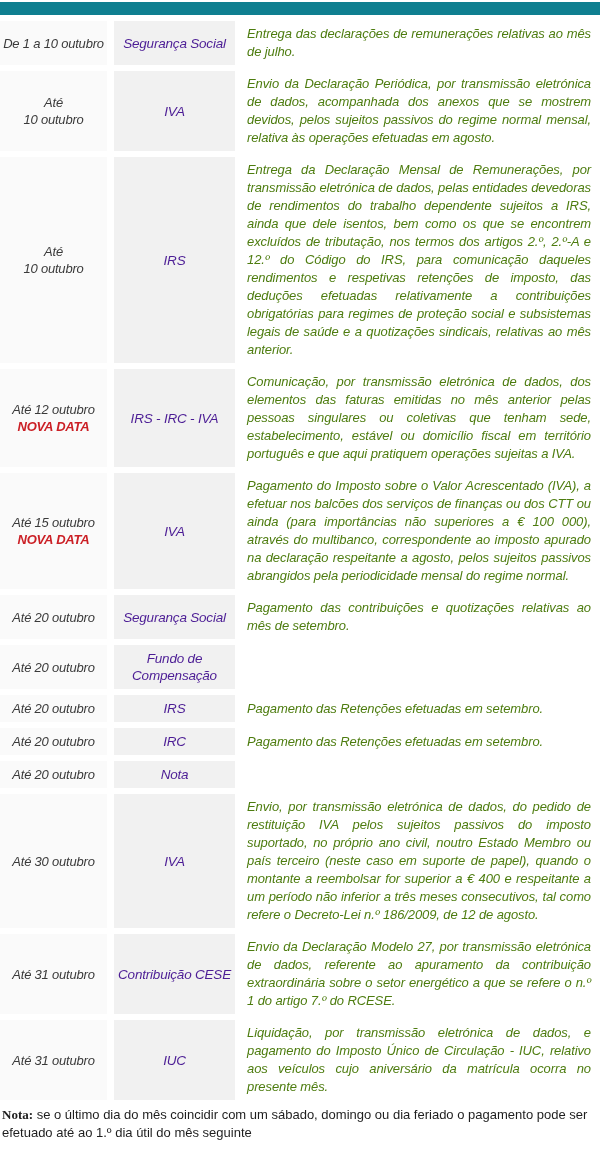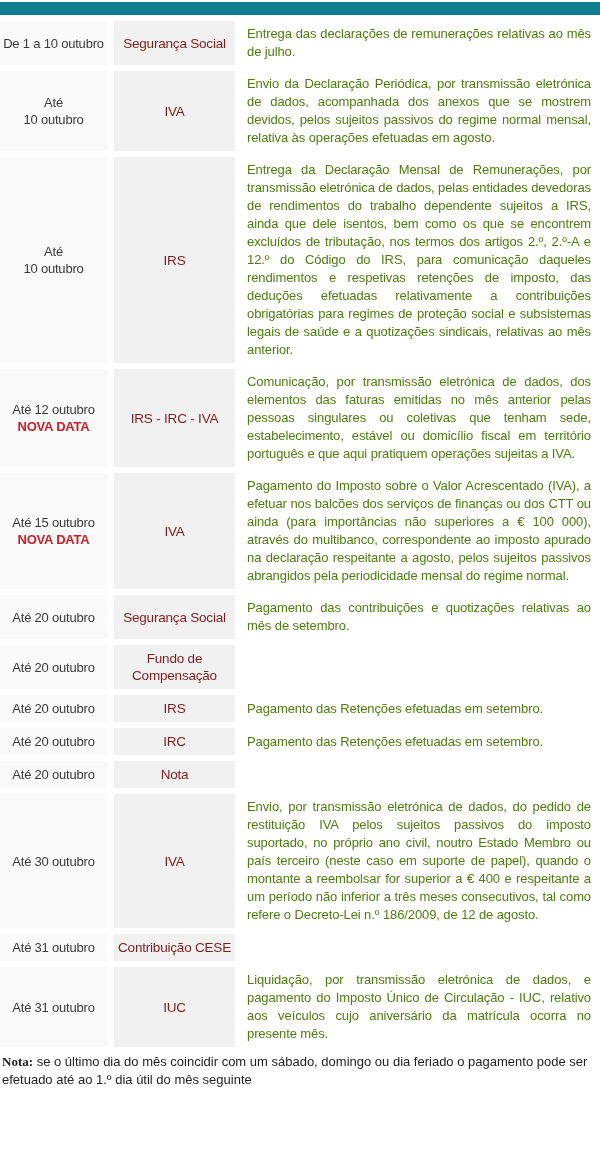--- a/index.html
+++ b/index.html
@@ -11,21 +11,21 @@
     font-family: "Liberation Sans", sans-serif;
     color: #3a3a3a;
     padding-top: 2px;
   }
   .header-bar {
     height: 13px;
     width: 100%;
     background: var(--header-bar-color, #0f7f90);
     margin-bottom: 6px;
   }
-  .calendar { width: 600px; }
+  .calendar { width: 600px; font-style: italic; }
   .row { display: flex; margin-bottom: 6px; }
   .cell-date {
     width: 107px;
     margin-right: 7px;
     background: var(--date-cell-bg, #fafafa);
     display: flex;
     flex-direction: column;
     align-items: center;
     justify-content: center;
     text-align: center;
@@ -52,21 +52,21 @@
     display: flex;
     align-items: center;
     justify-content: center;
     text-align: center;
     padding: 5px 3px;
   }
   .tax-name {
     font-size: 13.5px;
     line-height: 17px;
     letter-spacing: -0.2px;
-    color: #7f1d1d;
+    color: #4c1d95;
   }
   .cell-desc {
     flex: 1;
     display: flex;
     align-items: center;
     padding: 4px 9px 4px 4px;
     background: var(--desc-cell-bg, #ffffff);
   }
   .desc-text {
     width: 100%;
@@ -231,20 +231,23 @@
   </div>
 
   <div class="row">
     <div class="cell-date">
       <span class="date-text">Até 31 outubro</span>
 
     </div>
     <div class="cell-tax">
       <span class="tax-name">Contribuição CESE</span>
     </div>
+    <div class="cell-desc">
+      <span class="desc-text">Envio da Declaração Modelo 27, por transmissão eletrónica de dados, referente ao apuramento da contribuição extraordinária sobre o setor energético a que se refere o n.º 1 do artigo 7.º do RCESE.</span>
+    </div>
   </div>
 
   <div class="row">
     <div class="cell-date">
       <span class="date-text">Até 31 outubro</span>
 
     </div>
     <div class="cell-tax">
       <span class="tax-name">IUC</span>
     </div>

